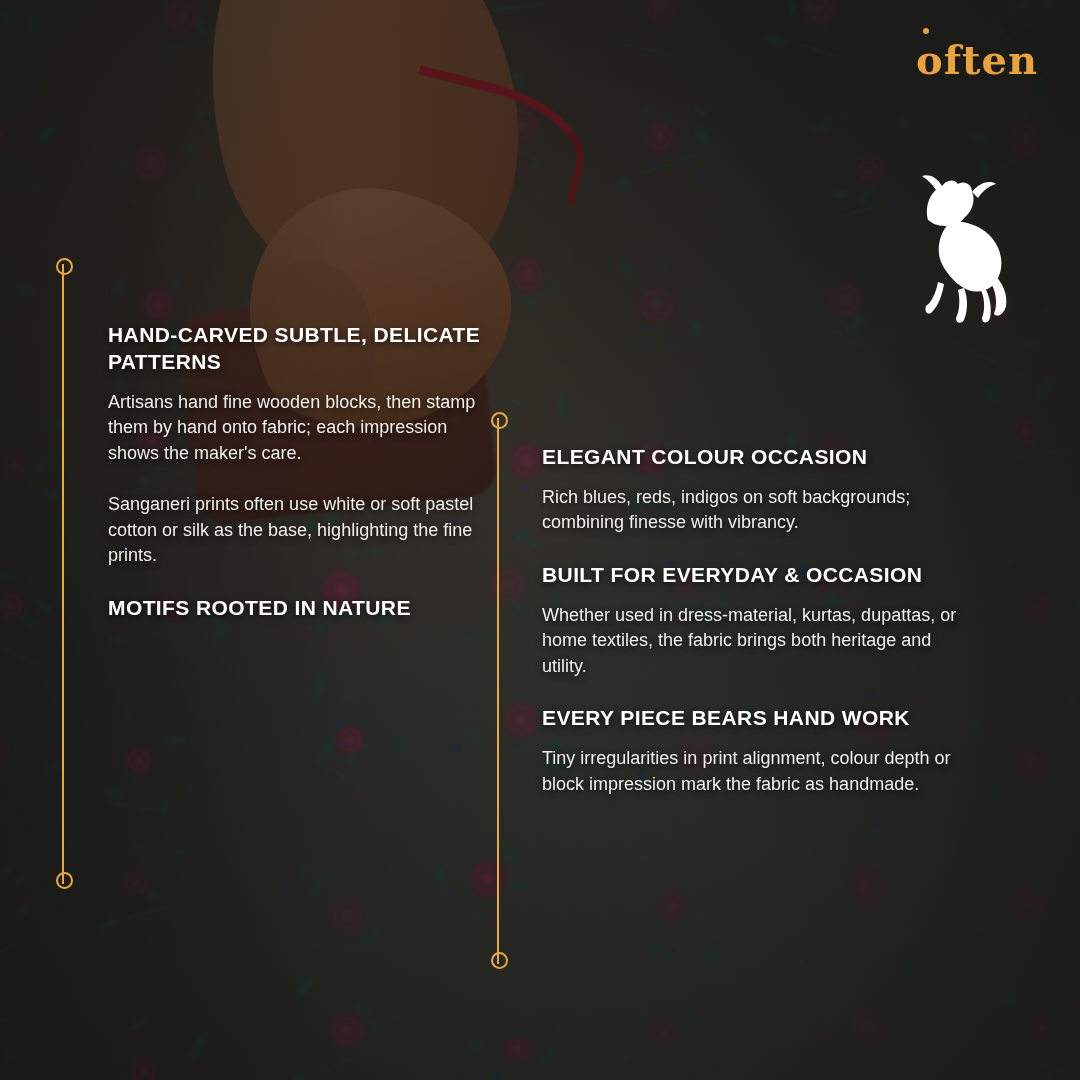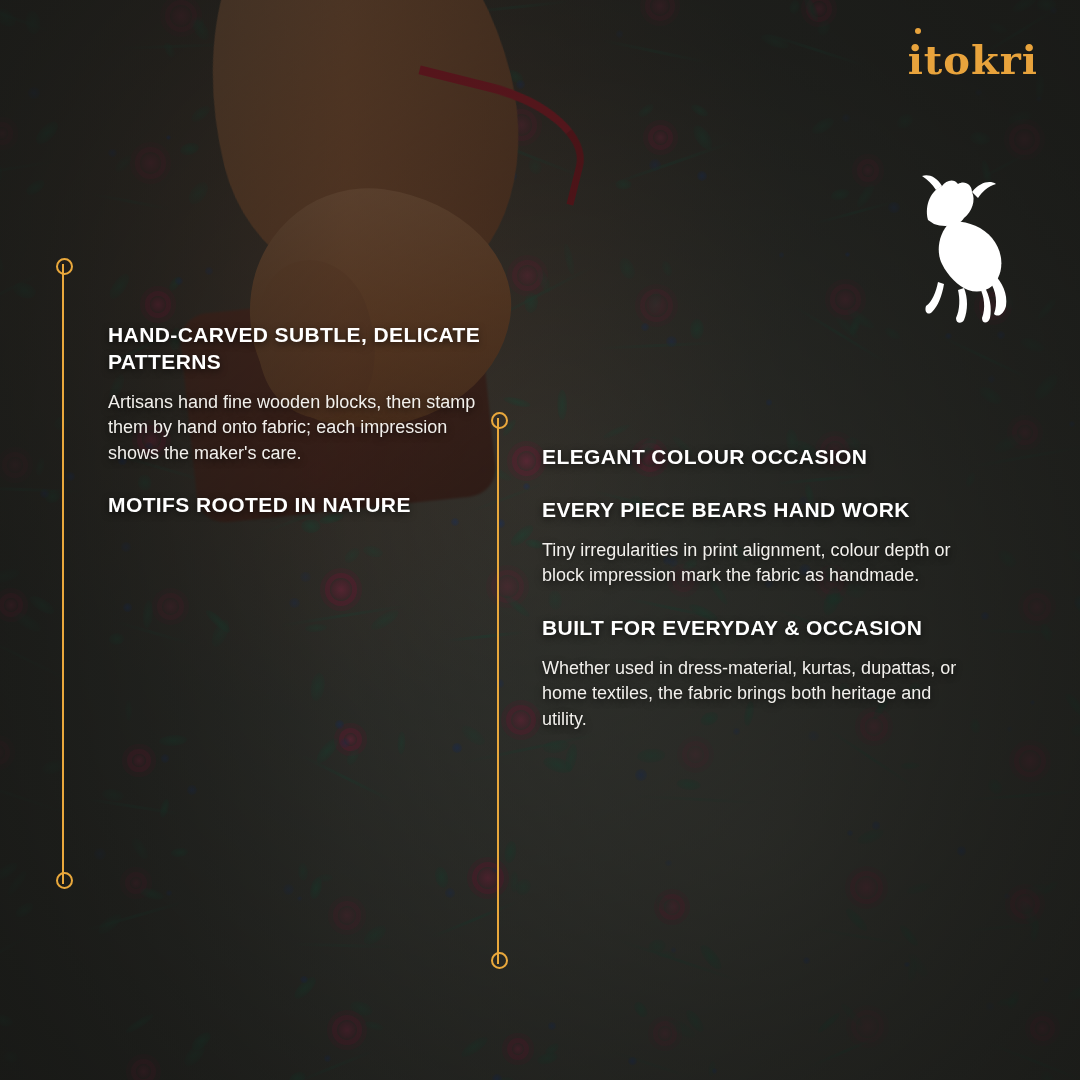--- a/index.html
+++ b/index.html
@@ -625,21 +625,21 @@
     </div>
   <div class="block"></div>
   <div class="arm"></div>
   <div class="thread"></div>
   <div class="hand"></div>
   <div class="thumb"></div>
   <div class="vignette"></div>
 
   <div class="logo">
     <span class="dot"></span>
-    <span>itokri</span>
+    <span>often</span>
   </div>
 
   <div class="heading">
     <svg class="goat" viewBox="0 0 120 150">
       <g fill="#ffffff">
         <path d="M30 46 C26 30 34 16 44 12 C48 6 56 4 60 10 C66 6 74 10 74 18 C78 26 74 38 66 44 C62 52 46 54 36 50 Z"></path>
         <path d="M44 12 C38 2 30 0 24 2 C30 6 34 10 38 16 Z"></path>
         <path d="M74 18 C82 8 92 6 98 10 C90 12 84 18 80 24 Z"></path>
         <path d="M52 48 C66 46 84 52 94 64 C104 76 106 92 100 104 C94 116 82 120 70 116 C60 112 50 102 44 90 C38 78 40 60 52 48 Z"></path>
         <path d="M96 100 C104 108 110 120 108 132 C106 140 100 144 96 140 C100 130 98 116 92 108 Z"></path>
@@ -656,33 +656,35 @@
   <div class="node n2"></div>
   <div class="node n3"></div>
   <div class="node n4"></div>
 
   <div class="col col-left">
     <div class="item">
       <h3>HAND-CARVED SUBTLE, DELICATE PATTERNS</h3>
       <p>Artisans hand fine wooden blocks, then stamp them by hand onto fabric; each impression shows the maker's care.</p>
     </div>
     <div class="item">
+      <p>Sanganeri prints often use white or soft pastel cotton or silk as the base, highlighting the fine prints.</p>
     </div>
     <div class="item">
       <h3>MOTIFS ROOTED IN NATURE</h3>
     </div>
   </div>
 
   <div class="col col-right">
     <div class="item">
       <h3>ELEGANT COLOUR OCCASION</h3>
+      <p>Rich blues, reds, indigos on soft backgrounds; combining finesse with vibrancy.</p>
+    </div>
+    <div class="item">
+      <h3>BUILT FOR EVERYDAY &amp; OCCASION</h3>
+      <p>Whether used in dress-material, kurtas, dupattas, or home textiles, the fabric brings both heritage and utility.</p>
     </div>
     <div class="item">
       <h3>EVERY PIECE BEARS HAND WORK</h3>
       <p>Tiny irregularities in print alignment, colour depth or block impression mark the fabric as handmade.</p>
     </div>
-    <div class="item">
-      <h3>BUILT FOR EVERYDAY &amp; OCCASION</h3>
-      <p>Whether used in dress-material, kurtas, dupattas, or home textiles, the fabric brings both heritage and utility.</p>
-    </div>
   </div>
 
 </div>
 
 </body></html>

